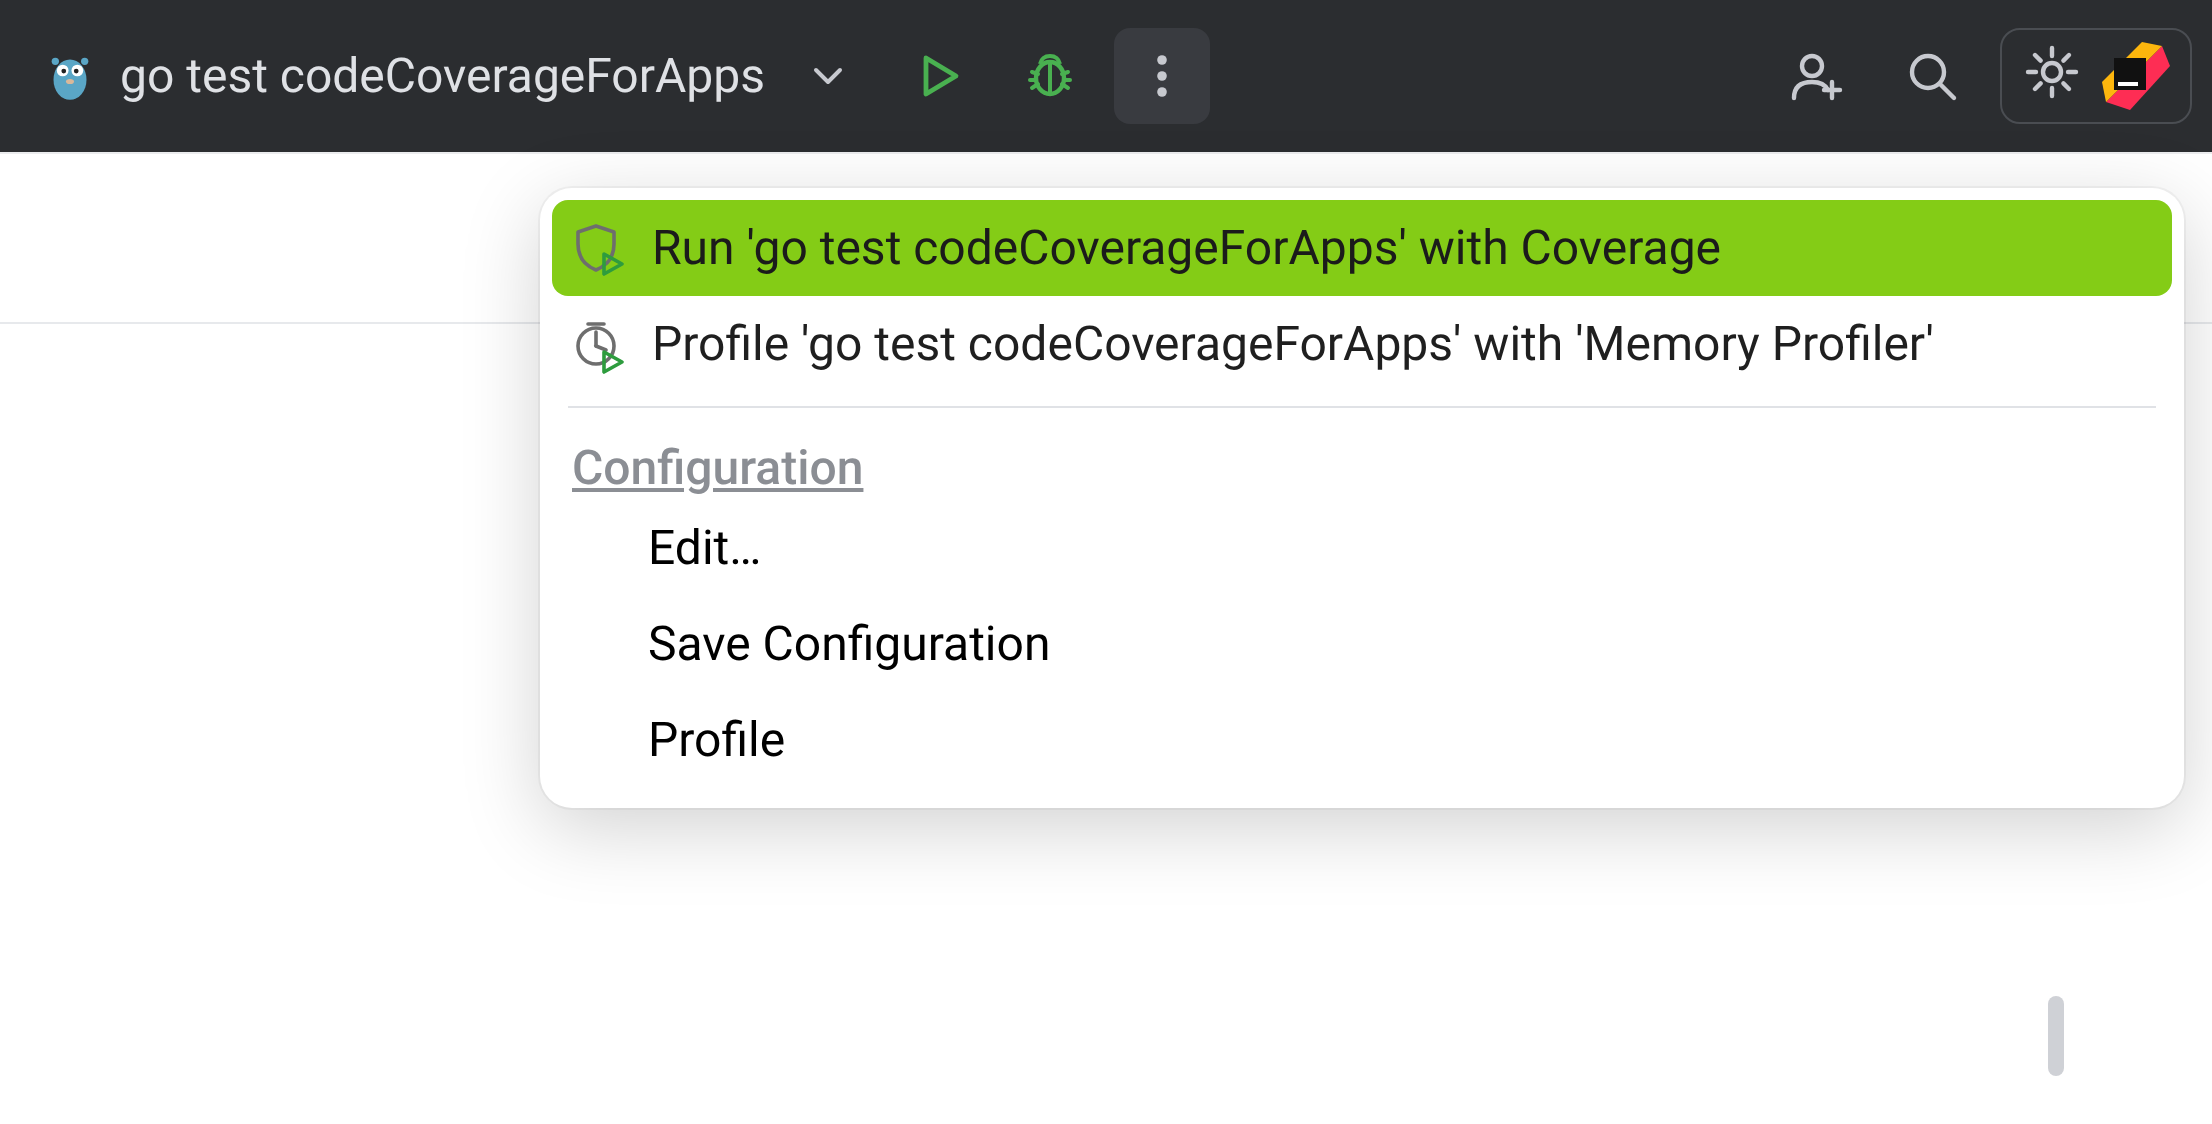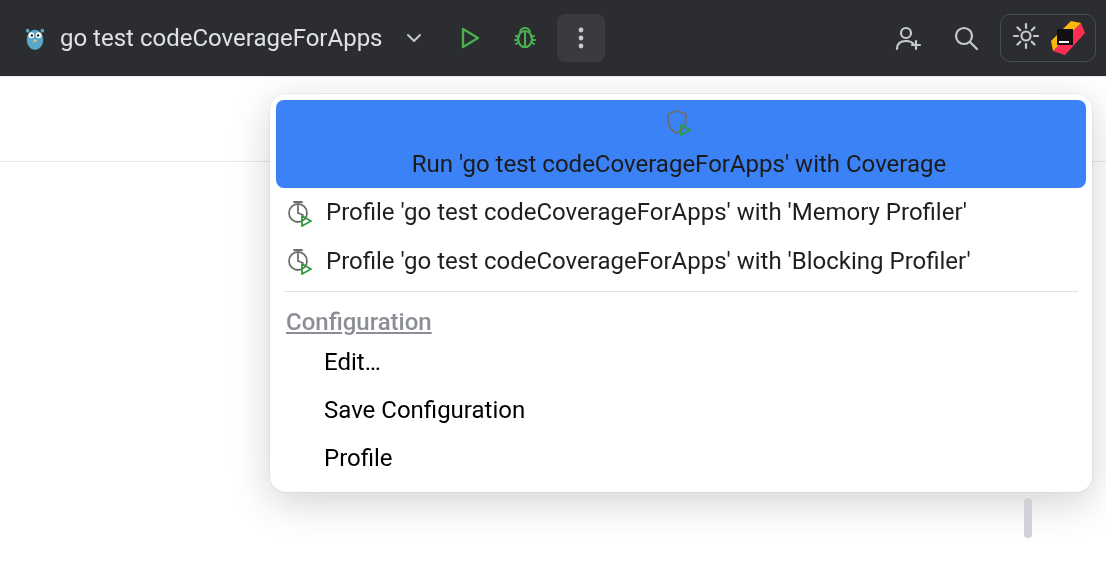--- a/index.html
+++ b/index.html
@@ -54,24 +54,24 @@
     box-shadow: 0 10px 40px rgba(0,0,0,0.18), 0 0 0 1px rgba(0,0,0,0.04);
     padding: 6px 0 10px 0;
   }
   .menu-item {
     display:flex; align-items:center; gap:12px;
     padding: 8px 20px 8px 16px; font-size: 24px; color:#1f1f1f;
     line-height: 1.35;
     cursor: default;
   }
   .menu-item.highlight {
-    background: #3b82f6;
+    background: #84cc16;
     border-radius: 8px;
     margin: 0 6px;
-    padding-left: 10px; padding-right: 14px; flex-direction: column;
+    padding-left: 10px; padding-right: 14px;
   }
   .menu-item.highlight .mi-label { color:#1b1b1b; }
   .menu-item .mi-icon { width:28px; height:28px; display:flex; align-items:center; justify-content:center; flex:0 0 28px; }
   .menu-item .mi-label { flex:1 1 auto; white-space:nowrap; }
 
   .menu-sep {
     height:1px; background:#e0e2e6; margin: 6px 14px;
   }
   .menu-section-title {
     font-size: 24px; color:#8b8e94; padding: 10px 20px 2px 16px; font-weight:500;text-decoration:underline;
@@ -208,32 +208,20 @@
         <circle cx="12" cy="14" r="9" fill="none" stroke="#6e6e6e" stroke-width="1.8"></circle>
         <line x1="12" y1="14" x2="12" y2="7" stroke="#6e6e6e" stroke-width="1.8" stroke-linecap="round"></line>
         <line x1="12" y1="14" x2="17" y2="16" stroke="#6e6e6e" stroke-width="1.8" stroke-linecap="round"></line>
         <line x1="8" y1="3" x2="16" y2="3" stroke="#6e6e6e" stroke-width="1.8" stroke-linecap="round"></line>
         <path d="M16 17 L25 22 L16 27 Z" fill="none" stroke="#2e9c3e" stroke-width="1.8" stroke-linejoin="round"></path>
       </svg>
     </span>
     <span class="mi-label">Profile 'go test codeCoverageForApps' with 'Memory Profiler'</span>
   </div>
 
-  <div class="menu-item">
-    <span class="mi-icon">
-      <svg width="28" height="28" viewBox="0 0 28 28">
-        <circle cx="12" cy="14" r="9" fill="none" stroke="#6e6e6e" stroke-width="1.8"></circle>
-        <line x1="12" y1="14" x2="12" y2="7" stroke="#6e6e6e" stroke-width="1.8" stroke-linecap="round"></line>
-        <line x1="12" y1="14" x2="17" y2="16" stroke="#6e6e6e" stroke-width="1.8" stroke-linecap="round"></line>
-        <line x1="8" y1="3" x2="16" y2="3" stroke="#6e6e6e" stroke-width="1.8" stroke-linecap="round"></line>
-        <path d="M16 17 L25 22 L16 27 Z" fill="none" stroke="#2e9c3e" stroke-width="1.8" stroke-linejoin="round"></path>
-      </svg>
-    </span>
-    <span class="mi-label">Profile 'go test codeCoverageForApps' with 'Blocking Profiler'</span>
-  </div>
 
   <div class="menu-sep"></div>
 
   <div class="menu-section-title">Configuration</div>
 
   <div class="menu-plain">Edit…</div>
   <div class="menu-plain">Save Configuration</div>
   <div class="menu-plain">Profile</div>
 </div>
 

